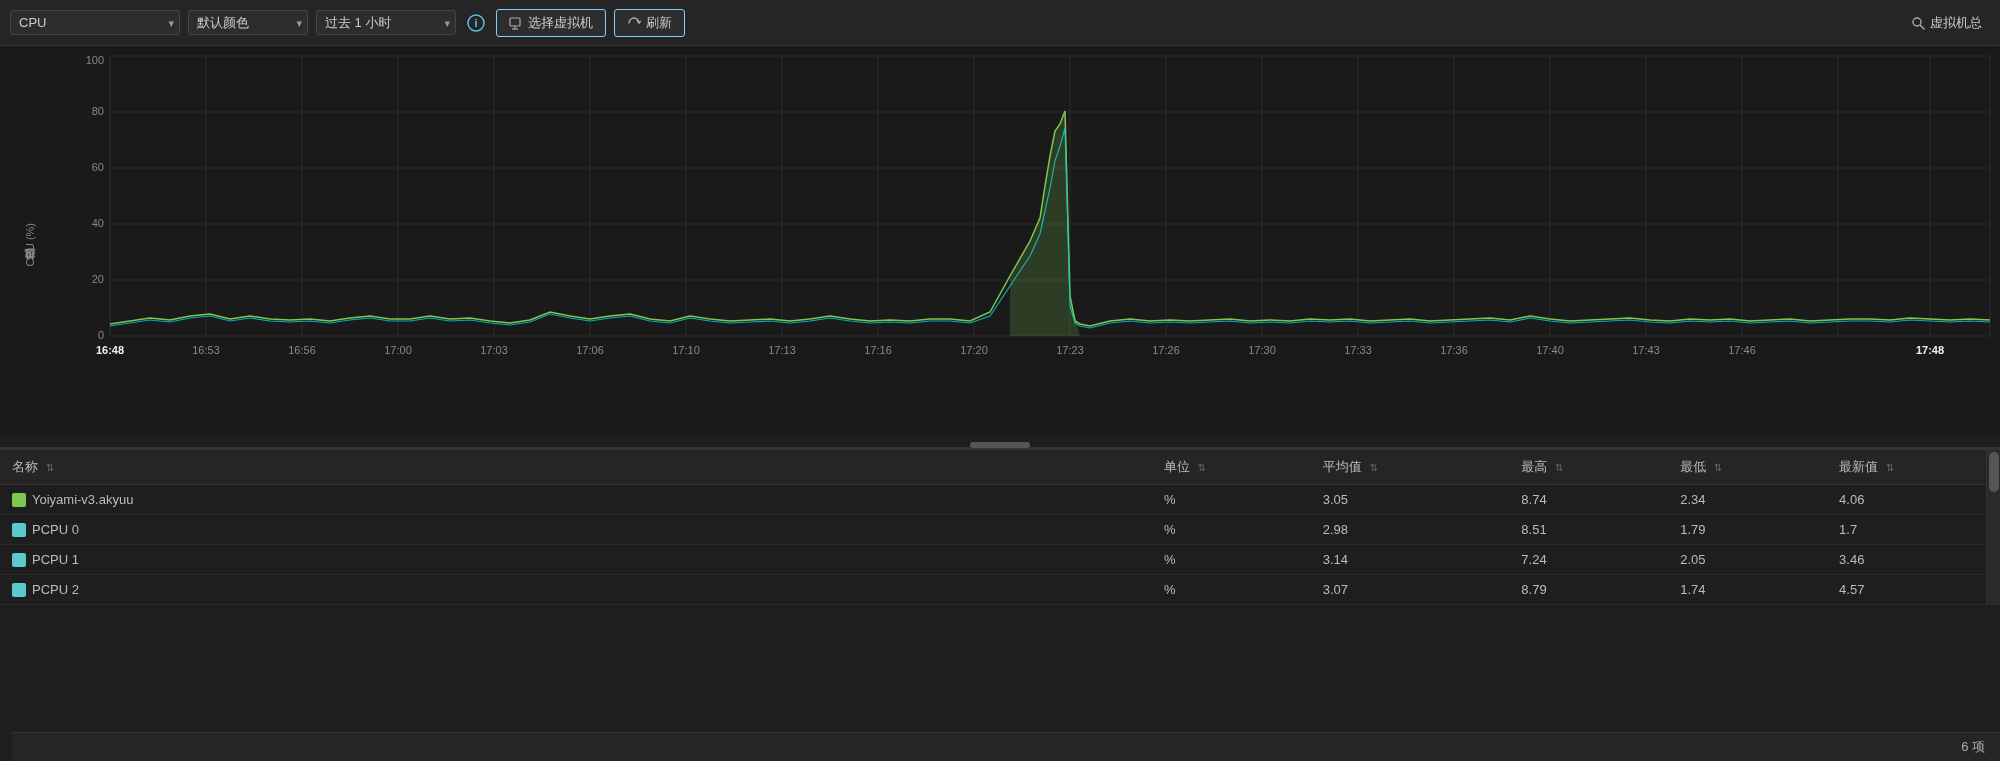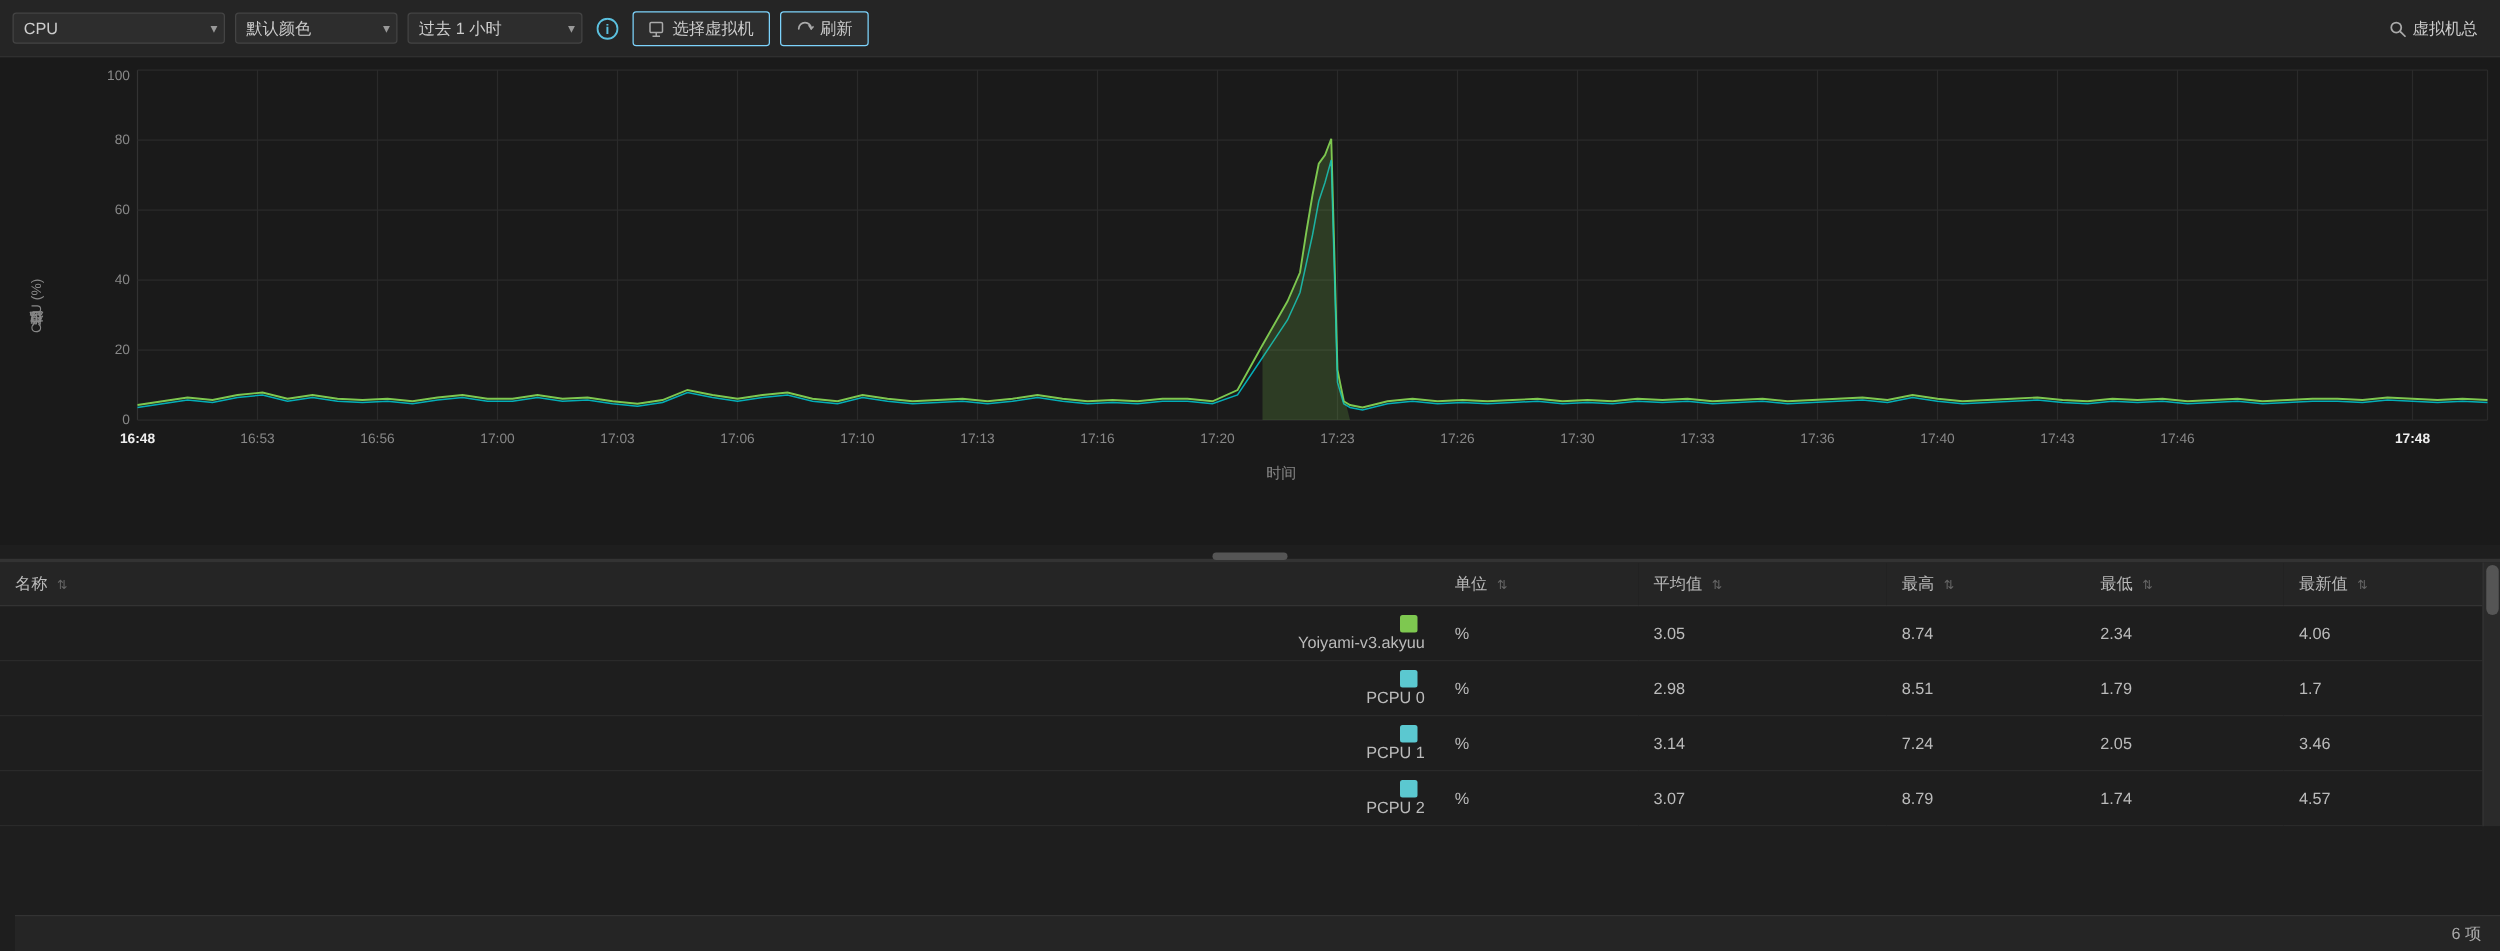--- a/index.html
+++ b/index.html
@@ -55,21 +55,21 @@
       content: '▾';
       position: absolute;
       right: 6px;
       top: 50%;
       transform: translateY(-50%);
       color: #999;
       pointer-events: none;
       font-size: 11px;
     }
     .dropdown-cpu { width: 170px; }
-    .dropdown-color { width: 130px; }
+    .dropdown-color { width: 120px; }
     .dropdown-time { width: 140px; }
 
     .info-btn {
       background: transparent;
       border: none;
       color: #5bc0de;
       font-size: 16px;
       cursor: pointer;
       display: flex;
       align-items: center;
@@ -154,22 +154,21 @@
     .series-color {
       display: inline-block;
       width: 14px;
       height: 14px;
       border-radius: 2px;
       margin-right: 6px;
       vertical-align: middle;
     }
     .name-cell {
       display: flex;
-      align-items: flex-end;
-      flex-direction: column;
+      align-items: center;
     }
 
     
     .status-bar {
       background: #252525;
       border-top: 1px solid #333;
       padding: 5px 15px;
       text-align: right;
       font-size: 13px;
       color: #aaa;
@@ -364,21 +363,20 @@
           1460,262 1480,265 1500,267 1520,266 1540,265 1560,264 1580,266 1600,267 1620,265
           1640,266 1660,265 1680,267 1700,266 1720,265 1740,267 1760,266 1780,265 1800,265
           1820,266 1840,264 1860,265 1880,266 1900,265 1920,266
         "></polyline>
 
       <polygon fill="#7ec850" fill-opacity="0.2" points="
           940,280 940,220 960,185 970,162 975,130 980,100 985,75 990,68 995,55 1000,240 1010,280
         "></polygon>
     </svg>
 
-    <div class="x-axis-label">时间</div>
   </div>
 </div>
 
 <div class="chart-scroll-indicator">
   <div class="chart-scroll-thumb"></div>
 </div>
 
 <div class="data-table-wrap" style="position:relative; padding-right:14px;">
   <table class="data-table">
     <thead>

